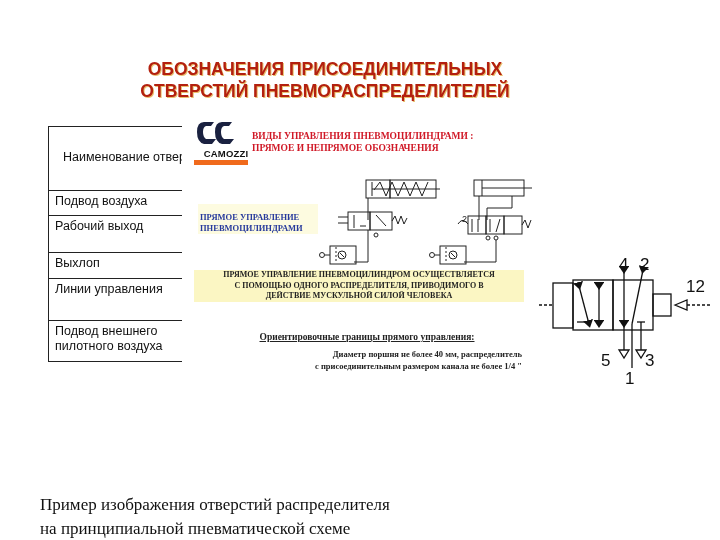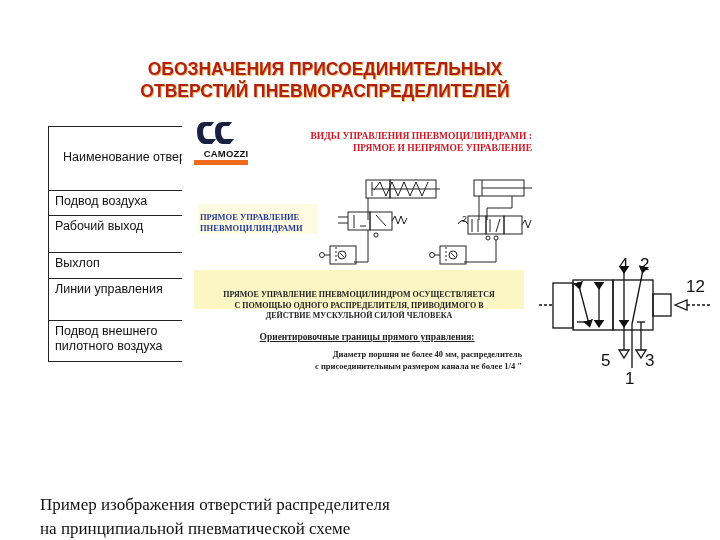--- a/index.html
+++ b/index.html
@@ -39,37 +39,37 @@
     background: #ffffff;
   }
   .logo { position: absolute; left: 12px; top: 7px; width: 50px; height: 52px; }
   .logo-text {
     position: absolute; left: 6px; top: 29px; width: 52px; text-align: center;
     font-family: "Liberation Sans", sans-serif; font-weight: bold;
     font-size: 9.5px; color: #111; letter-spacing: 0.2px;
   }
   .logo-bar { position: absolute; left: 0; top: 41px; width: 54px; height: 5px; background: #f06a1c; }
   .panel-heading {
-    position: absolute; left: 70px; top: 18px; width: 280px; text-align: right;
+    position: absolute; left: 70px; top: 18px; width: 280px; text-align: left;
     font-family: "Liberation Serif", serif; font-weight: bold; font-size: 9.5px;
     line-height: 12px; color: #d01826;
   }
   .direct-label {
     position: absolute; left: 16px; top: 92px; width: 120px; height: 30px;
     background: #fdfbe0;
     font-family: "Liberation Serif", serif; font-weight: bold; font-size: 8.5px;
     line-height: 11px; color: #273a9c; padding: 8px 2px 0 2px; box-sizing: border-box;
   }
   .diagrams { position: absolute; left: 0; top: 0; }
   .yellow-box {
-    position: absolute; left: 12px; top: 158px; width: 330px; height: 39px;
+    position: absolute; left: 12px; top: 158px; width: 330px; height: 32px;
     background: #fbf6c3;
     font-family: "Liberation Serif", serif; font-weight: bold;
     font-size: 8px; line-height: 10.5px; color: #222; text-align: center;
-    padding-top: 20px; box-sizing: border-box;
+    padding-top: 0; box-sizing: border-box;
   }
   .limits-heading {
     position: absolute; left: 30px; top: 220px; width: 310px; text-align: center;
     font-family: "Liberation Serif", serif; font-weight: bold; font-size: 9.5px;
     color: #222; text-decoration: underline;
   }
   .limits-text {
     position: absolute; left: 30px; top: 236px; width: 310px; text-align: right;
     font-family: "Liberation Serif", serif; font-weight: bold; font-size: 8.5px;
     line-height: 12px; color: #222;
@@ -116,21 +116,21 @@
   <div class="logo">
     <svg width="54" height="30" viewBox="0 0 54 30">
       <path d="M20 3 L10 3 Q3 3 3 13 Q3 23 10 25 L18 25 L22 20 L12 20 Q9 18 9 13 Q9 8 12 7 L17 7 Z" fill="#1a2140"></path>
       <path d="M38 3 L28 3 Q21 3 21 13 Q21 23 28 25 L36 25 L40 20 L30 20 Q27 18 27 13 Q27 8 30 7 L35 7 Z" fill="#1a2140"></path>
     </svg>
     <div class="logo-text">CAMOZZI</div>
     <div class="logo-bar"></div>
   </div>
   <div class="panel-heading">
     <div>ВИДЫ УПРАВЛЕНИЯ ПНЕВМОЦИЛИНДРАМИ :</div>
-    <div>ПРЯМОЕ И НЕПРЯМОЕ УПРАВЛЕНИЕ</div>
+    <div>ПРЯМОЕ И НЕПРЯМОЕ ОБОЗНАЧЕНИЯ</div>
   </div>
   <div class="direct-label">
     <div>ПРЯМОЕ УПРАВЛЕНИЕ</div>
     <div>ПНЕВМОЦИЛИНДРАМИ</div>
   </div>
 
   <svg class="diagrams" width="350" height="160" viewBox="0 0 350 160">
     <g stroke="#222" stroke-width="1" fill="none">
 
       <g>

